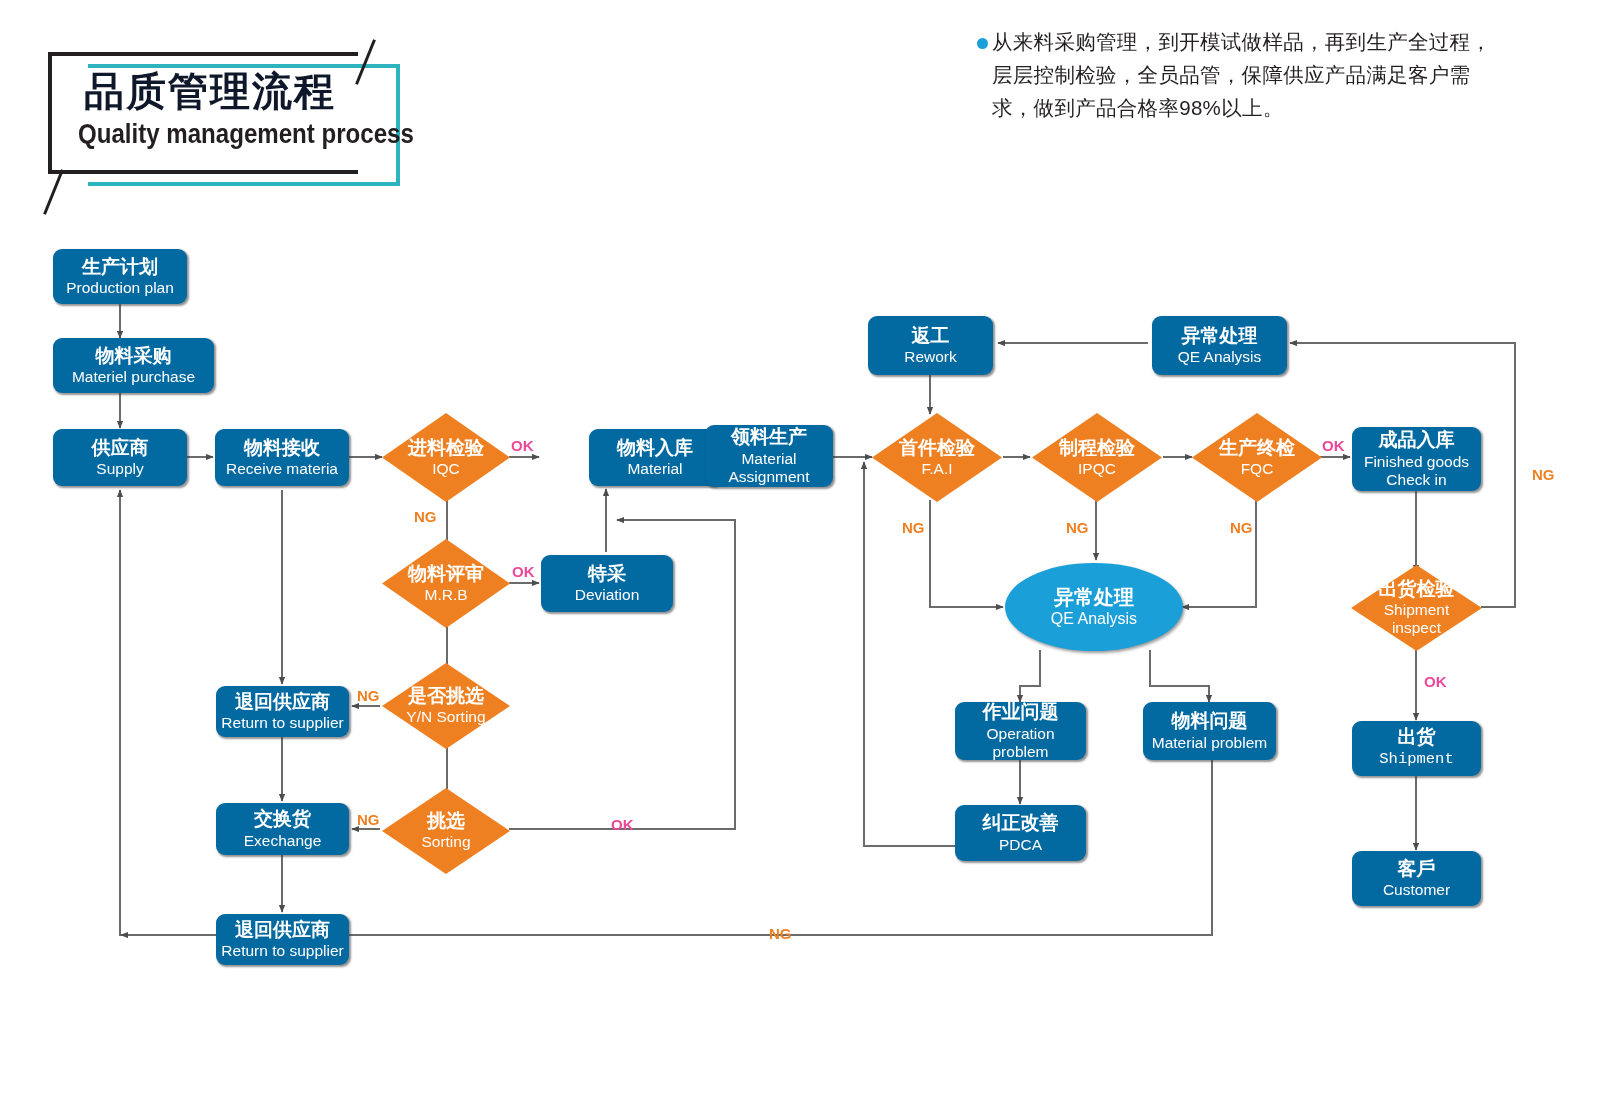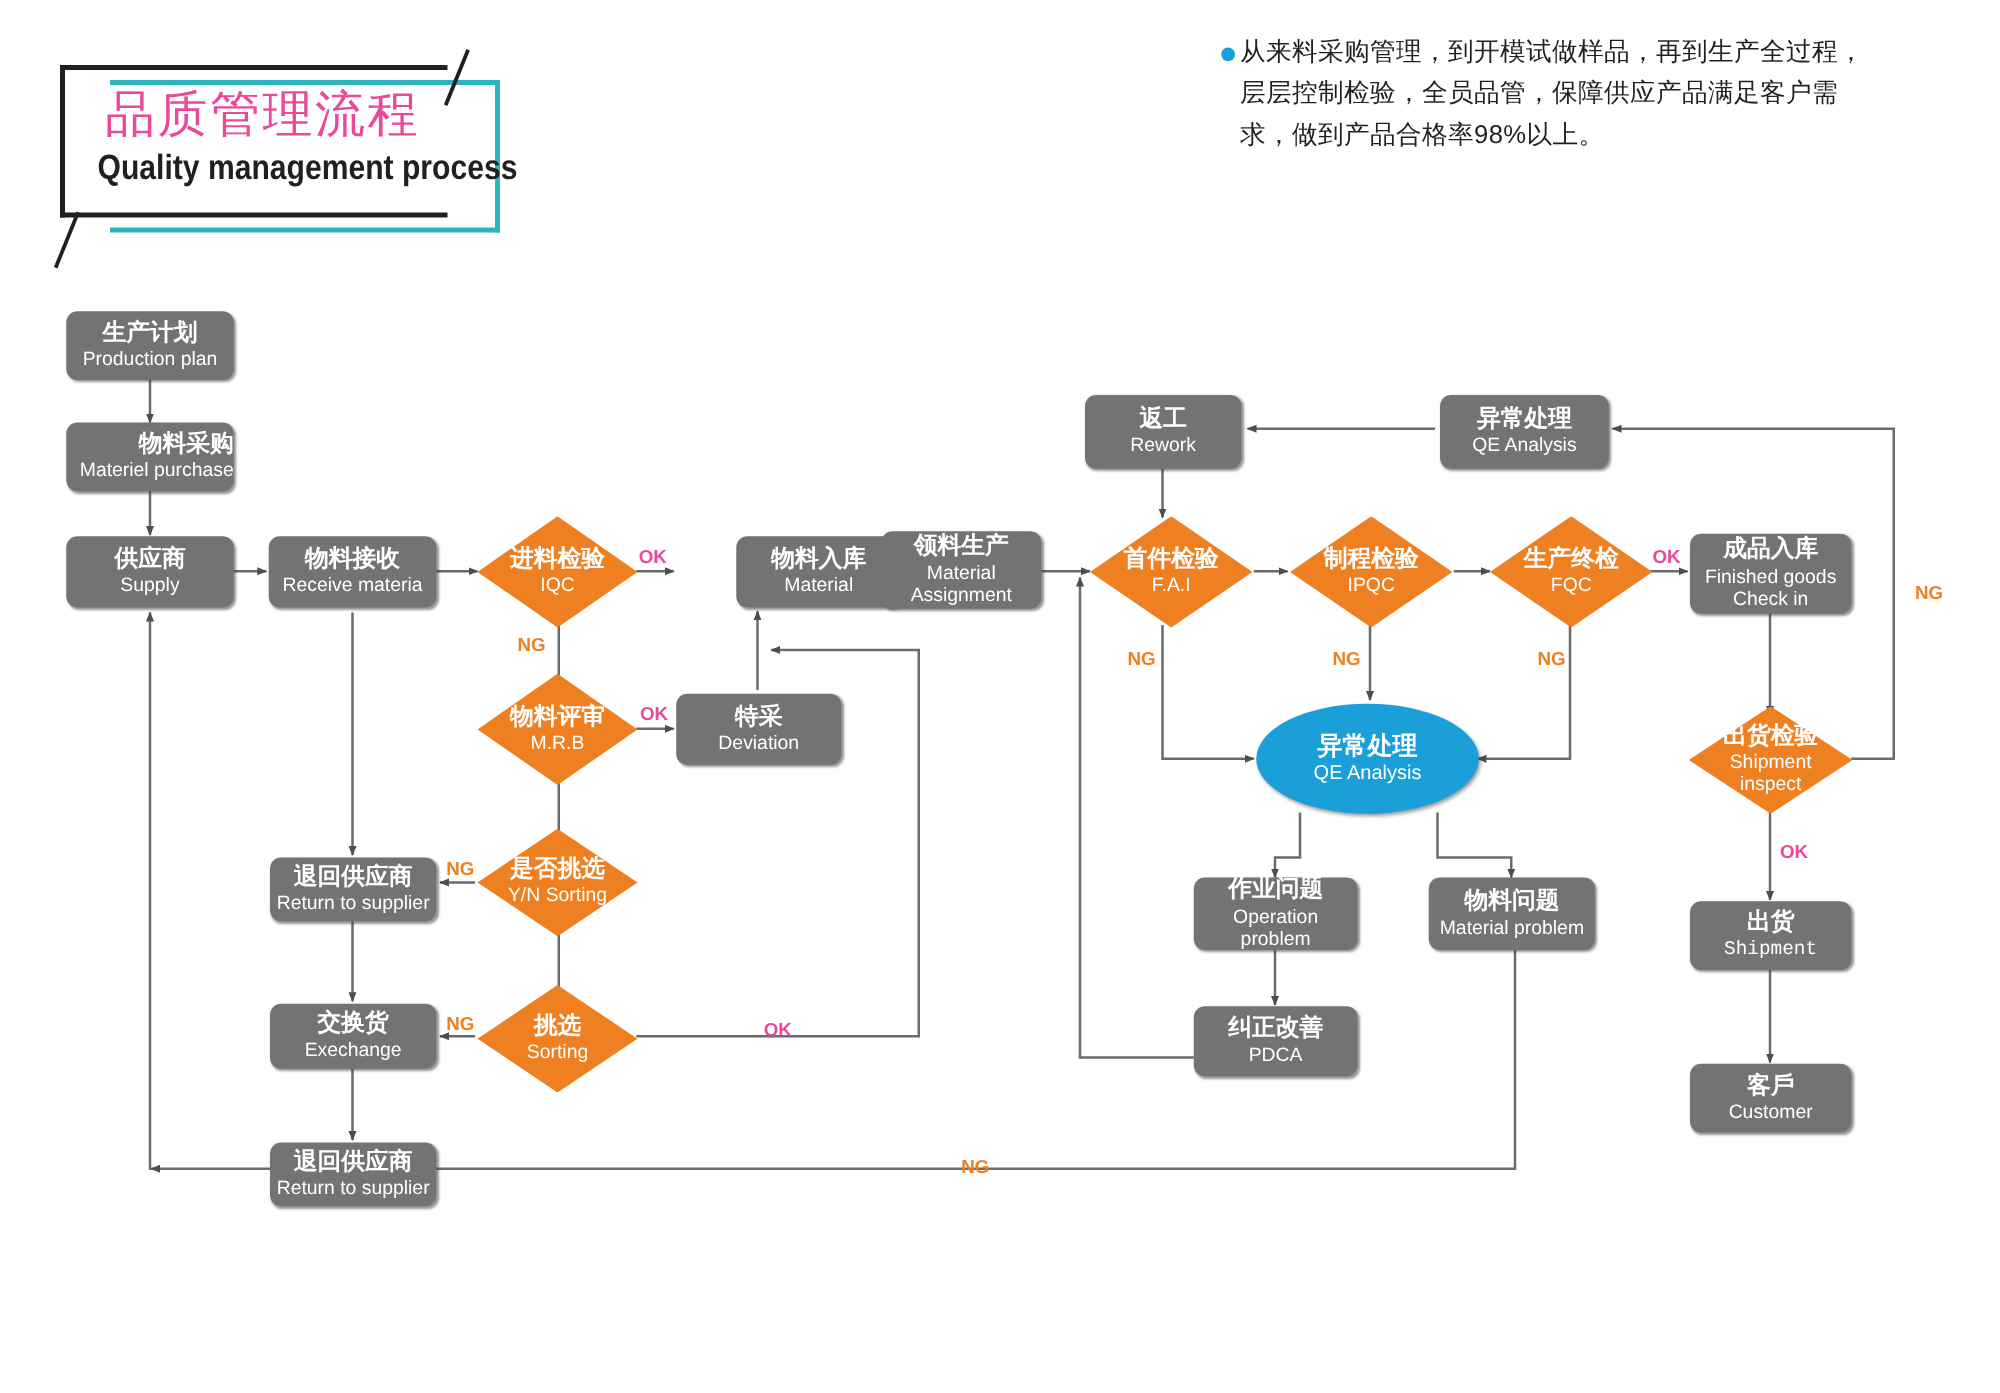--- a/index.html
+++ b/index.html
@@ -7,22 +7,22 @@
        font-family:"Liberation Sans","DejaVu Sans",sans-serif;}
 
   
   #title-block{position:absolute;left:48px;top:52px;width:352px;height:128px;}
   #title-frame-dark{position:absolute;left:0;top:0;width:310px;height:122px;
       border-left:4px solid #231f20;border-top:4px solid #231f20;
       border-bottom:4px solid #231f20;box-sizing:border-box;}
   #title-frame-teal{position:absolute;left:40px;top:12px;width:312px;height:122px;
       border-right:4px solid #2eb4be;border-top:4px solid #2eb4be;
       border-bottom:4px solid #2eb4be;box-sizing:border-box;}
-  #title-cn{position:absolute;left:36px;top:12px;font-size:40px;font-weight:normal;
-      color:#ec4899;letter-spacing:2px;white-space:nowrap;}
+  #title-cn{position:absolute;left:36px;top:12px;font-size:40px;font-weight:bold;
+      color:#0f172a;letter-spacing:2px;white-space:nowrap;}
   #title-en{position:absolute;left:30px;top:66px;font-size:28px;font-weight:bold;
       color:#231f20;white-space:nowrap;transform:scaleX(0.86);transform-origin:left top;}
   .slash{position:absolute;background:#231f20;width:3px;height:48px;}
   #slash-top{left:364px;top:38px;transform:rotate(22deg);}
   #slash-bot{left:52px;top:168px;transform:rotate(22deg);}
 
   
   #intro{position:absolute;left:977px;top:25px;width:530px;
      display:flex;gap:4px;align-items:flex-start;}
   #intro-dot{width:11px;height:11px;border-radius:50%;background:#1b9fd8;
@@ -31,21 +31,21 @@
 
   
   #flow{position:absolute;left:0;top:0;width:1600px;height:1114px;}
   #flow svg{position:absolute;left:0;top:0;}
 
   .node{position:absolute;box-sizing:border-box;display:flex;flex-direction:column;
         align-items:center;justify-content:center;text-align:center;color:#ffffff;}
   .node .cn{font-weight:bold;line-height:1.12;}
   .node .en{line-height:1.16;}
 
-  .rect{background:#737373;border-radius:9px;
+  .rect{background:#0369a1;border-radius:9px;
         box-shadow:1.5px 1.5px 2px rgba(60,60,60,.55);}
   .rect .cn{font-size:19px;margin-bottom:2px;}
   .rect .en{font-size:15.5px;}
 
   .ellipse{background:#1b9fd8;border-radius:50%;
         box-shadow:1.5px 2px 3px rgba(60,60,60,.5);}
   .ellipse .cn{font-size:20px;margin-bottom:2px;}
   .ellipse .en{font-size:16px;}
 
   .diamond-wrap{position:absolute;}
@@ -146,21 +146,21 @@
 
     <path d="M1416,776 L1416,850"></path>
   </g>
 </svg>
 
 <div class="node rect" style="left:53px;top:249px;width:134px;height:55px;">
   <span class="cn">生产计划</span>
   <span class="en">Production plan</span>
 </div>
 
-<div class="node rect" style="left:53px;top:338px;width:134px;height:55px;align-items:flex-end;">
+<div class="node rect" style="left:53px;top:338px;width:161px;height:55px;">
   <span class="cn">物料采购</span>
   <span class="en">Materiel purchase</span>
 </div>
 
 <div class="node rect" style="left:53px;top:429px;width:134px;height:57px;">
   <span class="cn">供应商</span>
   <span class="en">Supply</span>
 </div>
 
 <div class="node rect" style="left:215px;top:429px;width:134px;height:57px;">

